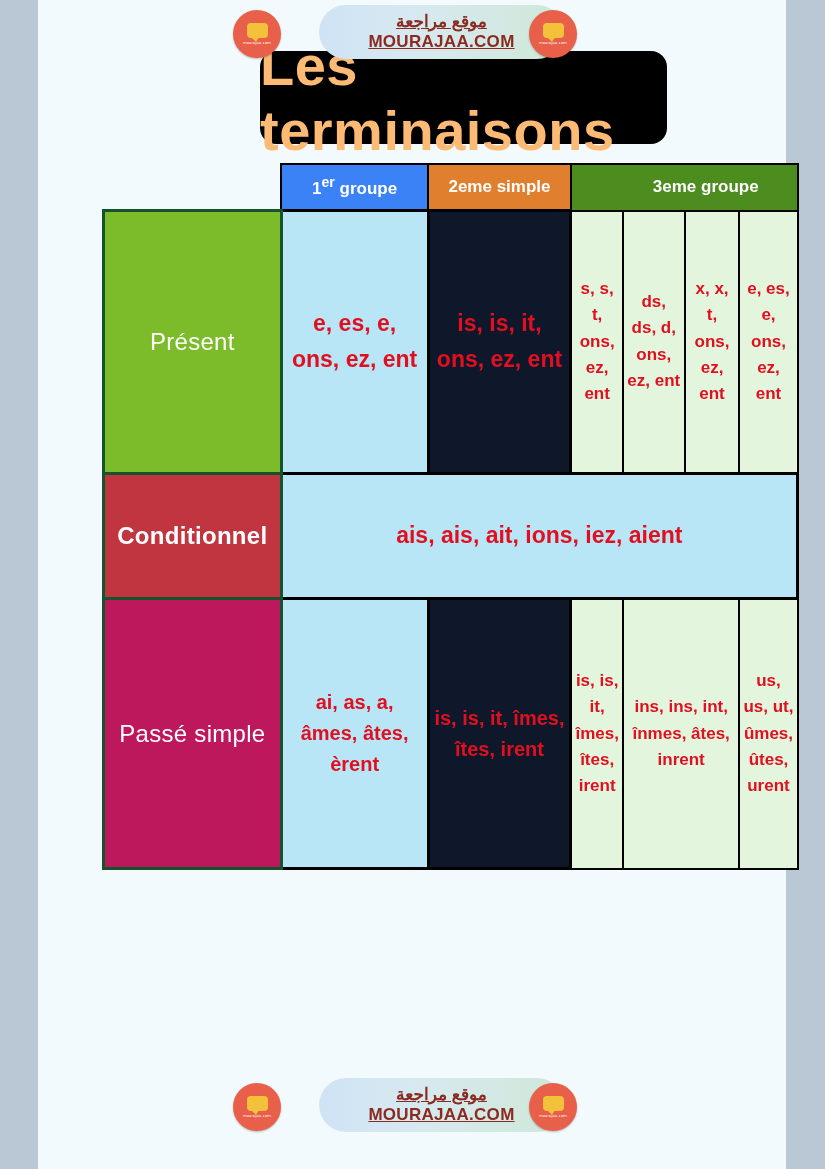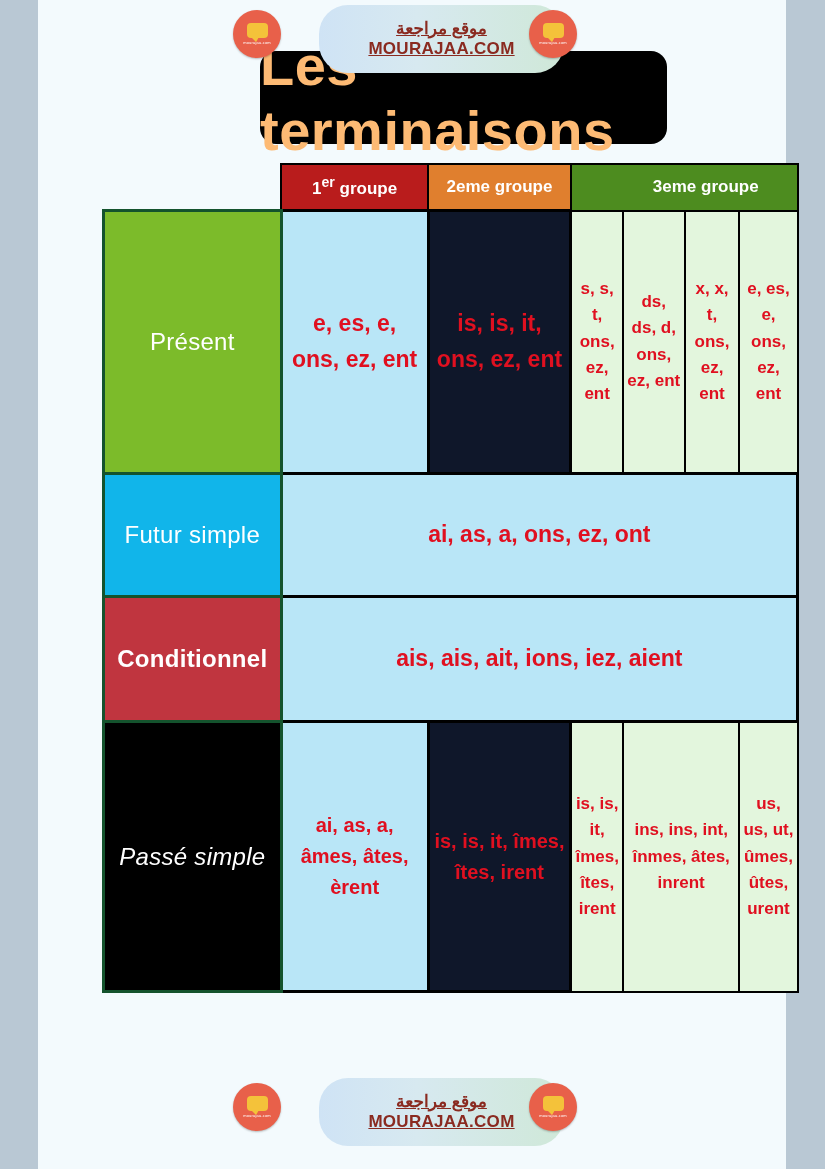--- a/index.html
+++ b/index.html
@@ -26,21 +26,21 @@
   
   .wm {
     position: absolute;
     display: flex;
     align-items: center;
     justify-content: center;
     z-index: 40;
   }
   .wm-pill {
     width: 245px;
-    height: 68px;
+    height: 54px;
     border-radius: 29px;
     background: linear-gradient(90deg, #cfe3f5 0%, #d7e9f0 40%, #cfe8d8 100%);
     display: flex;
     flex-direction: column;
     align-items: center;
     justify-content: center;
     gap: 1px;
   }
   .wm-ar {
     font-size: 17px;
@@ -123,38 +123,38 @@
   }
   .grp-head {
     height: 42px;
     color: #fff;
     font-size: 17px;
     font-weight: bold;
     text-align: center;
     vertical-align: middle;
     border: 2px solid #000;
   }
-  .g1 { background: #b91c1c; }
+  .g1 { background: #3b82f6; }
   .g2 { background: #e07f2e; }
   .g3 { background: #4d8c1f; padding-left: 44px; }
   .blank-head { border: none; background: transparent; }
 
   .tense {
     color: #fff;
     font-size: 24px;
     text-align: center;
     vertical-align: middle;
     border: 3px solid #14532d;
     letter-spacing: .3px;
   }
   .t-present { background: #7cbb2a; }
   .t-imparfait { background: #f0ad1d; }
   .t-futur { background: #11b5ea; }
   .t-cond { background: #c0353f; }
-  .t-passe { background: #000000; font-style: italic; }
+  .t-passe { background: #be185d; }
 
   .cell {
     color: #e01020;
     font-weight: bold;
     text-align: center;
     vertical-align: middle;
     border: 3px solid #000;
     line-height: 1.55;
   }
   .c-blue { background: #b9e6f7; }
@@ -206,39 +206,35 @@
       <col style="width:55px">
       <col style="width:58px">
     </colgroup>
 
     <tbody>
         <tr>
       <td class="blank-head"></td>
       <td class="grp-head g1">
         <span>1<sup>er</sup> groupe</span>
       </td>
-      <td class="grp-head g2">2eme groupe</td>
+      <td class="grp-head g2">2eme simple</td>
       <td class="grp-head g3" colspan="4">3eme groupe</td>
     </tr>
 
     <tr>
       <td class="tense t-present" style="height:258px;">Présent</td>
       <td class="cell c-blue cell-lg">e, es, e, ons, ez, ent</td>
       <td class="cell c-peach cell-lg">is, is, it, ons, ez, ent</td>
       <td class="cell c-green cell-sm narrow-border">s, s, t, ons, ez, ent</td>
       <td class="cell c-green cell-sm narrow-border">ds, ds, d, ons, ez, ent</td>
       <td class="cell c-green cell-sm narrow-border">x, x, t, ons, ez, ent</td>
       <td class="cell c-green cell-sm narrow-border">e, es, e, ons, ez, ent</td>
     </tr>
 
 
-    <tr>
-      <td class="tense t-futur" style="height:118px;">Futur simple</td>
-      <td class="cell c-blue cell-wide" colspan="6">ai, as, a, ons, ez, ont</td>
-    </tr>
 
     <tr>
       <td class="tense t-cond" style="height:120px;font-weight:bold;">Conditionnel</td>
       <td class="cell c-blue cell-wide" colspan="6">ais, ais, ait, ions, iez, aient</td>
     </tr>
 
     <tr>
       <td class="tense t-passe" style="height:265px;">Passé simple</td>
       <td class="cell c-blue cell-md">ai, as, a, âmes, âtes, èrent</td>
       <td class="cell c-peach cell-md">is, is, it, îmes, îtes, irent</td>

